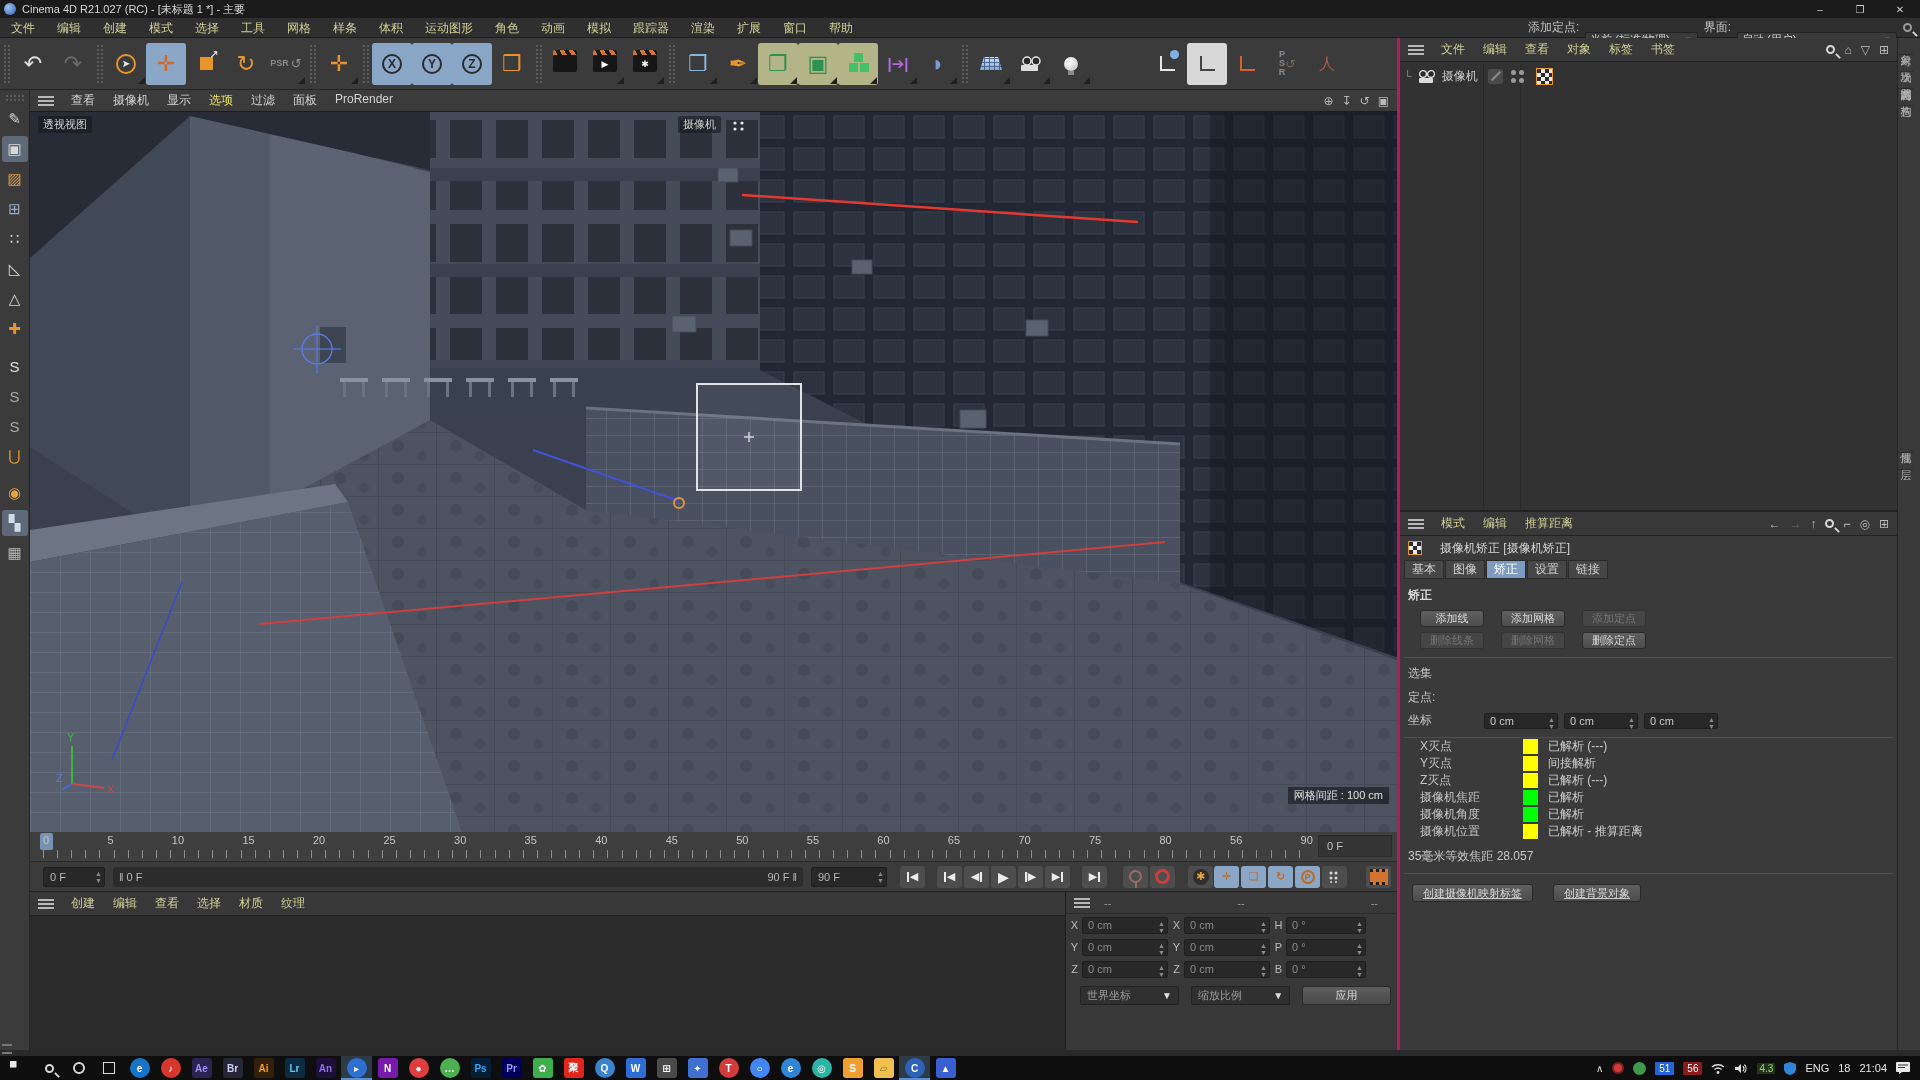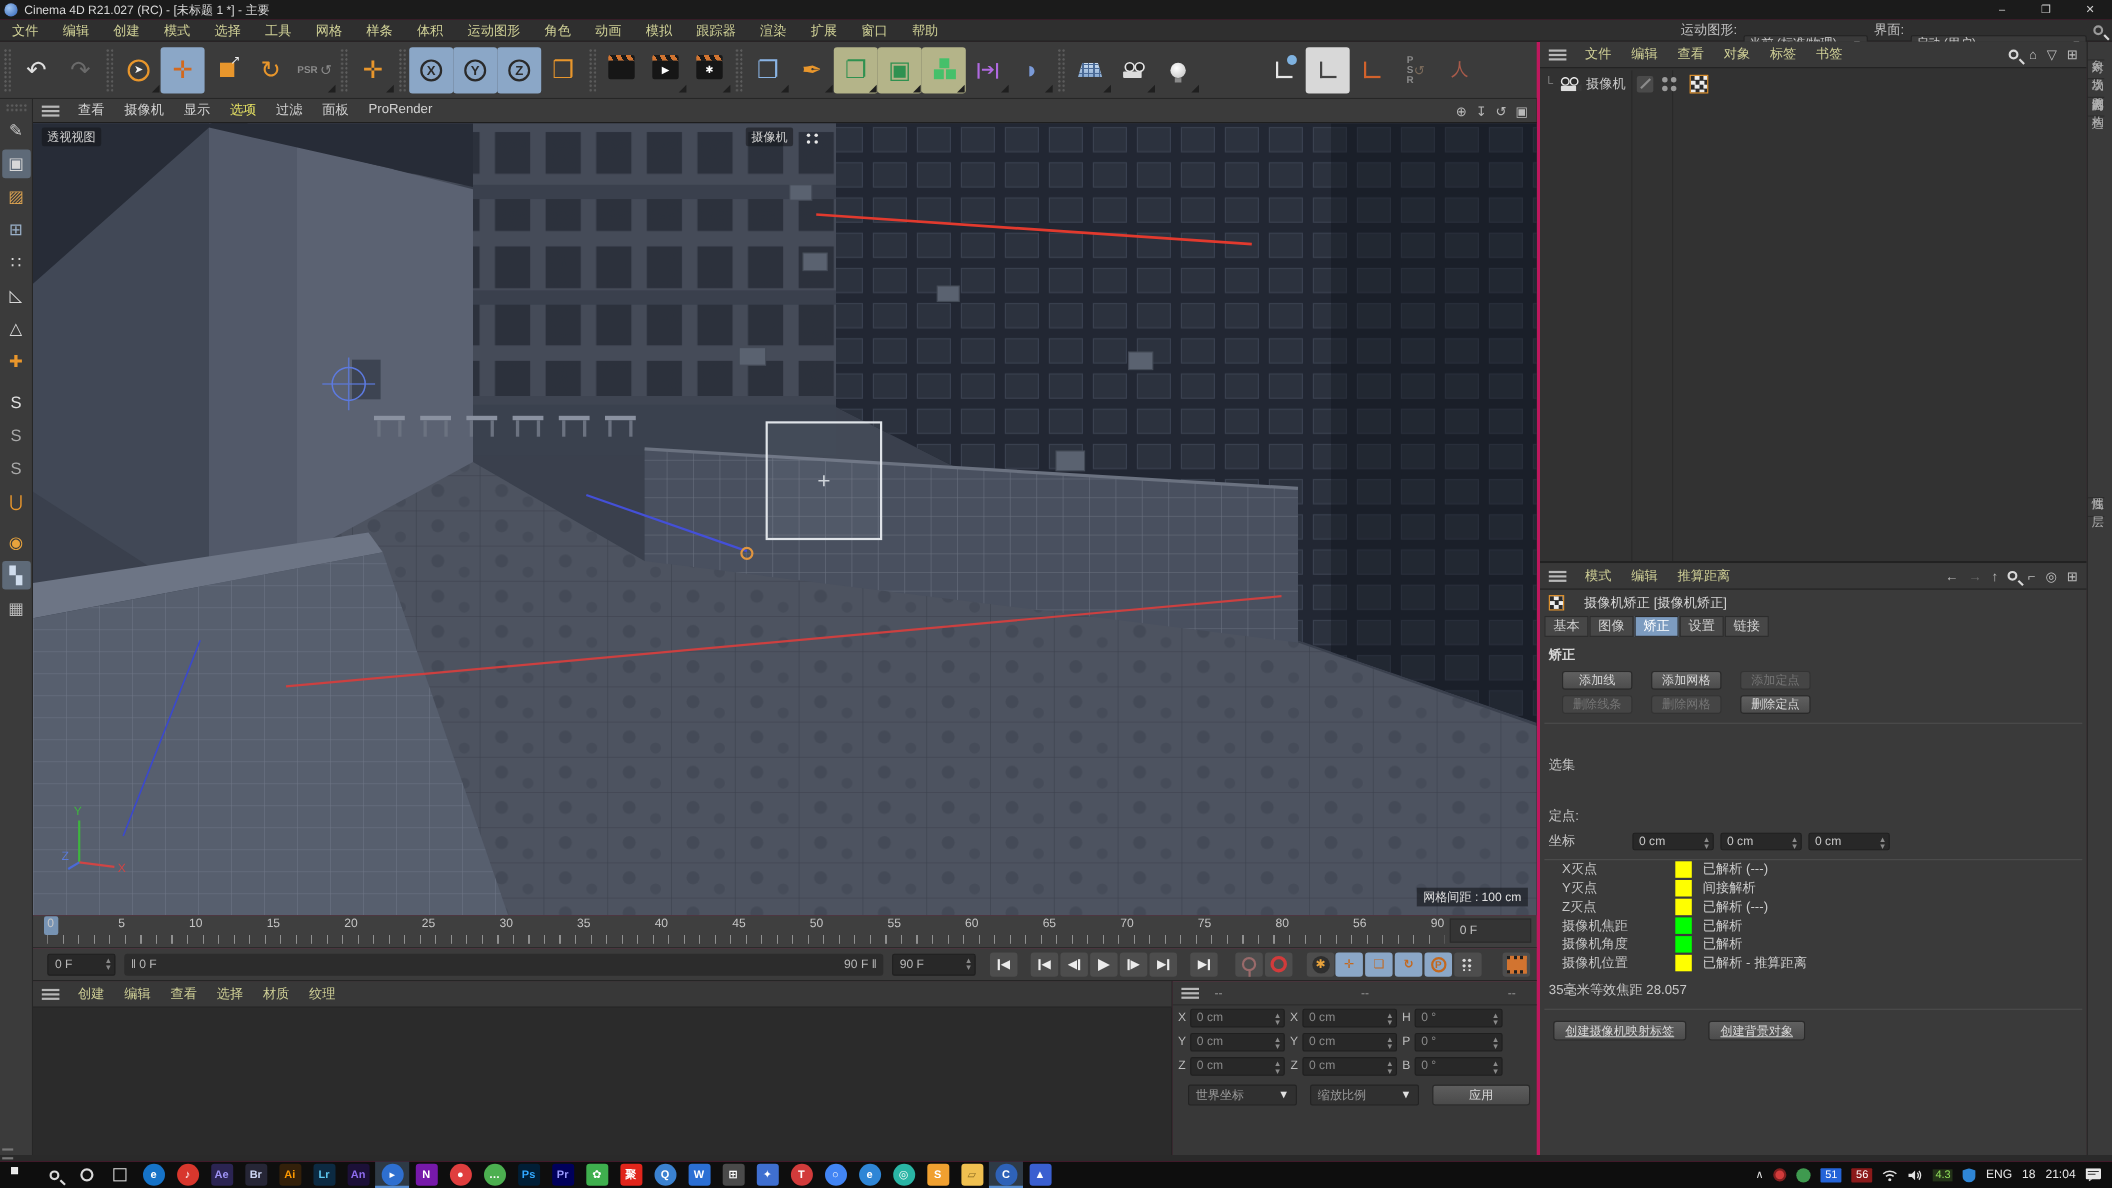--- a/index.html
+++ b/index.html
@@ -56,21 +56,21 @@
   
   .viewport{position:absolute;left:30px;top:90px;width:1367px;height:742px;background:#0e0e0e;}
   .vpmenu{position:absolute;left:0;top:0;width:100%;height:22px;background:#3b3b3b;display:flex;align-items:center;border-bottom:1px solid #1c1c1c;}
   .vpmenu .mitem{padding:0 9px;color:#d2d2d2;font-size:12px;}
   .vpmenu .mitem.active{color:#e8e464;}
   .burger{width:16px;height:10px;margin:0 8px;border-top:2px solid #b8b8b8;border-bottom:2px solid #b8b8b8;position:relative;}
   .burger::after{content:"";position:absolute;left:0;top:2px;width:100%;height:2px;background:#b8b8b8;}
   .vpicons{margin-left:auto;display:flex;gap:8px;padding-right:8px;color:#b8b8b8;font-size:12px;}
   .scene{position:absolute;left:0;top:22px;width:1367px;height:720px;}
   .vplabel{position:absolute;font-size:11px;color:#d0d0d0;background:rgba(20,22,26,0.55);padding:1px 5px;border-radius:2px;}
-  .gridlabel{position:absolute;right:8px;bottom:8px;font-size:11px;color:#e0e0e0;background:rgba(15,17,20,0.55);padding:1px 6px;}
+  .gridlabel{position:absolute;right:8px;bottom:28px;font-size:11px;color:#e0e0e0;background:rgba(15,17,20,0.55);padding:1px 6px;}
   .axisw{position:absolute;left:26px;bottom:36px;}
   .pivoticon{position:absolute;display:flex;gap:2px;}
 
   
   .ruler{position:absolute;left:30px;top:832px;width:1367px;height:30px;background:#3f3f3f;border-bottom:1px solid #2a2a2a;}
   .ticklabels{position:absolute;left:13px;top:2px;width:1270px;display:flex;justify-content:space-between;color:#c5c5c5;font-size:11px;}
   .tickmarks{position:absolute;left:13px;top:18px;width:1270px;height:8px;background:repeating-linear-gradient(90deg,#909090 0 1px,transparent 1px 14.11px);}
   .playhead{position:absolute;left:10px;top:1px;width:13px;height:17px;background:#7d9cc0;border-radius:2px;opacity:0.9;}
   .rulerend{position:absolute;left:1288px;top:3px;width:74px;height:22px;background:#343434;border:1px solid #2a2a2a;color:#c0c0c0;font-size:11px;display:flex;align-items:center;padding-left:8px;}
   .transport{position:absolute;left:30px;top:862px;width:1367px;height:30px;background:#3b3b3b;border-bottom:1px solid #242424;display:flex;align-items:center;}
@@ -128,21 +128,21 @@
   .am{position:absolute;left:0;top:474px;width:100%;height:538px;background:#3a3a3a;}
   .amtitle{display:flex;align-items:center;gap:18px;height:24px;padding-left:6px;color:#d4d4d4;}
   .tabs{display:flex;gap:1px;padding-left:4px;height:19px;}
   .tab{background:#474747;border:1px solid #2c2c2c;color:#d0d0d0;font-size:12px;padding:0 7px;line-height:17px;}
   .tab.active{background:#7d9cc0;color:#fff;}
   .amsection{padding:8px 0 0 8px;color:#d8d8d8;font-weight:bold;font-size:12px;}
   .btngrid{display:flex;flex-wrap:wrap;width:280px;gap:5px 17px;padding:6px 0 0 20px;}
   .abtn{width:64px;height:17px;background:linear-gradient(#606060,#4c4c4c);border:1px solid #2a2a2a;border-radius:3px;color:#d8d8d8;font-size:11px;display:flex;align-items:center;justify-content:center;font-family:Liberation Mono, monospace;}
   .abtn.disabled{background:#454545;color:#757575;border-color:#333;}
   .sep{height:1px;background:#4e4e4e;margin:8px 4px 0 4px;}
-  .amlabel{padding:7px 0 0 8px;color:#c4c4c4;font-size:12px;margin-top:22px;}
+  .amlabel{padding:7px 0 0 8px;color:#c4c4c4;font-size:12px;}
   .coordrow{display:flex;align-items:center;gap:6px;padding:6px 0 0 8px;}
   .coordrow .lb{width:70px;color:#c4c4c4;}
   .afield{width:74px;height:16px;background:#282828;border:1px solid #1f1f1f;border-radius:2px;color:#c8c8c8;font-size:11px;display:flex;align-items:center;padding:0 12px 0 5px;position:relative;}
   .statrow{display:flex;align-items:center;height:17px;padding-left:20px;}
   .statrow .lb{width:103px;color:#c4c4c4;font-size:12px;}
   .statsq{width:15px;height:15px;margin-right:10px;flex:none;}
   .statrow .tx{color:#cccccc;font-size:12px;}
   .focal{padding:8px 0 0 8px;color:#c8c8c8;font-size:12px;}
   .footbtns{display:flex;gap:20px;padding:10px 0 0 12px;text-decoration:underline;}
   .fbtn{height:18px;background:linear-gradient(#606060,#4c4c4c);border:1px solid #2a2a2a;border-radius:3px;color:#d8d8d8;font-size:11px;display:flex;align-items:center;justify-content:center;padding:0 10px;}
@@ -203,21 +203,21 @@
         <span class="mitem">角色</span>
         <span class="mitem">动画</span>
         <span class="mitem">模拟</span>
         <span class="mitem">跟踪器</span>
         <span class="mitem">渲染</span>
         <span class="mitem">扩展</span>
         <span class="mitem">窗口</span>
         <span class="mitem">帮助</span>
       </div>
     <div class="right">
-      <span>运动图形:</span>
+      <span>添加定点:</span>
       <span class="dropdown">
         <span>当前 (标准/物理)</span>
           <span class="chev">▼</span>
       </span>
       <span>界面:</span>
       <span class="dropdown" style="width:160px;justify-content:space-between">
         <span>启动 (用户)</span>
           <span class="chev">▼</span>
       </span>
       <span class="mag" style="border-color:#9a9a9a"></span>

